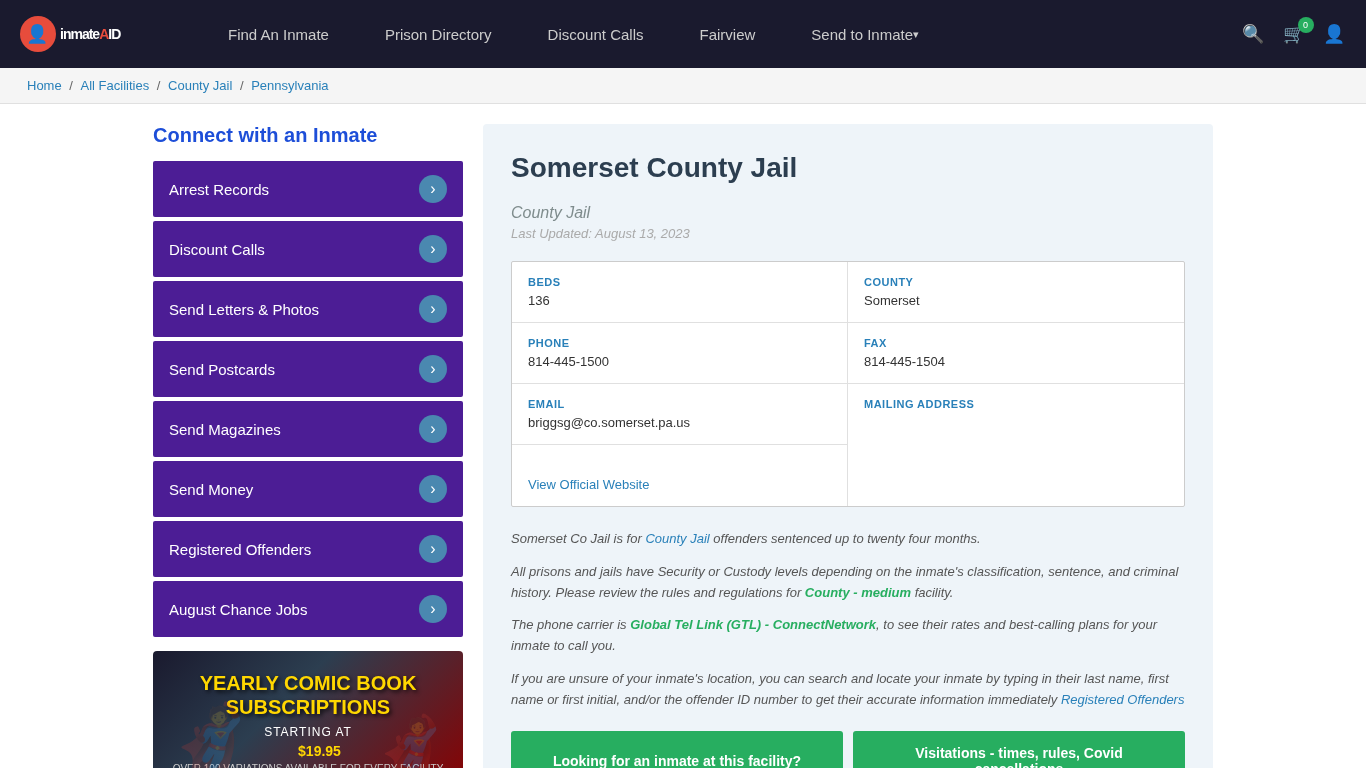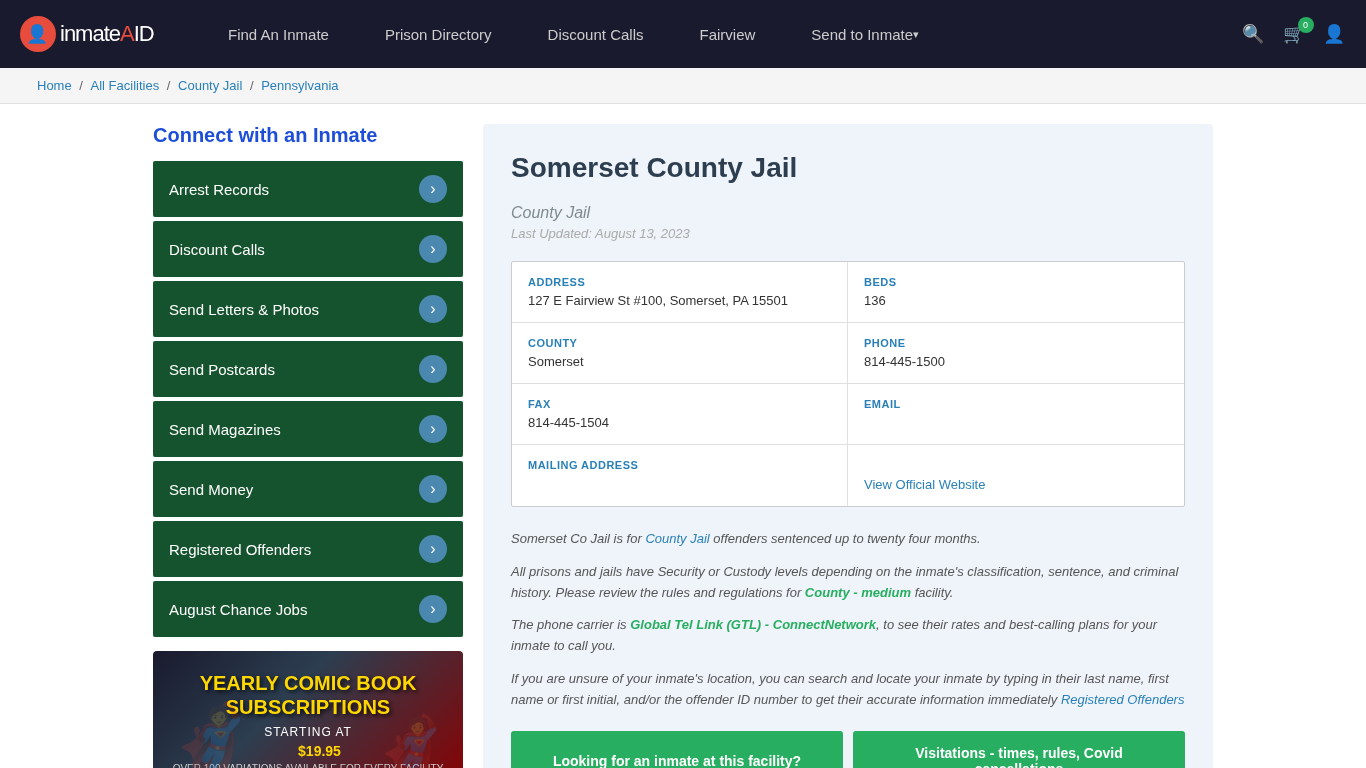--- a/index.html
+++ b/index.html
@@ -15,22 +15,22 @@
       gap: 0;
     }
     .logo-area {
       display: flex;
       align-items: center;
       margin-right: 20px;
       min-width: 160px;
     }
     .logo-text {
       color: #fff;
-      font-size: 22px;
-      font-weight: normal;
+      font-size: 14px;
+      font-weight: bold;
       letter-spacing: -1px;
       text-align: center;
     }
     .logo-text span { color: #e74c3c; }
     .logo-icon {
       width: 36px; height: 36px;
       background: #e74c3c;
       border-radius: 50%;
       display: inline-flex;
       align-items: center;
@@ -83,21 +83,21 @@
       width: 16px;
       height: 16px;
       display: flex;
       align-items: center;
       justify-content: center;
     }
 
     
     .breadcrumb {
       background: #f5f5f5;
-      padding: 10px 37px;
+      padding: 10px 27px;
       font-size: 13px;
       border-bottom: 1px solid #e0e0e0;
     }
     .breadcrumb a { color: #2980b9; text-decoration: none; }
     .breadcrumb span { color: #666; margin: 0 4px; }
 
     
     .main-container {
       display: flex;
       max-width: 1100px;
@@ -119,21 +119,21 @@
     }
     .sidebar-menu {
       display: flex;
       flex-direction: column;
       gap: 4px;
     }
     .sidebar-item {
       display: flex;
       align-items: center;
       justify-content: space-between;
-      background: #14532d;
+      background: #4c1d95;
       color: #fff;
       padding: 14px 16px;
       cursor: pointer;
       font-size: 15px;
       font-weight: 500;
       border-radius: 2px;
     }
     .sidebar-item .arrow {
       background: #4a88b0;
       border-radius: 50%;
@@ -367,41 +367,38 @@
     </div>
   </aside>
 
   <main class="content">
     <h1 class="facility-title">Somerset County Jail</h1>
     <div class="facility-type">County Jail</div>
     <div class="last-updated">Last Updated: August 13, 2023</div>
 
     <div class="info-grid">
       <div class="info-cell">
-        <div class="info-label">ADDRESS</div>
-        <div class="info-value">127 E Fairview St #100, Somerset, PA 15501</div>
-      </div>
-      <div class="info-cell">
         <div class="info-label">BEDS</div>
         <div class="info-value">136</div>
       </div>
       <div class="info-cell">
         <div class="info-label">COUNTY</div>
         <div class="info-value">Somerset</div>
       </div>
       <div class="info-cell">
         <div class="info-label">PHONE</div>
         <div class="info-value">814-445-1500</div>
       </div>
       <div class="info-cell">
         <div class="info-label">FAX</div>
         <div class="info-value">814-445-1504</div>
       </div>
       <div class="info-cell">
         <div class="info-label">EMAIL</div>
+        <div class="info-value">briggsg@co.somerset.pa.us</div>
       </div>
       <div class="info-cell">
         <div class="info-label">MAILING ADDRESS</div>
       </div>
       <div class="info-cell">
         <div class="info-label">&nbsp;</div>
         <a class="info-link" href="#">View Official Website</a>
       </div>
     </div>
 

